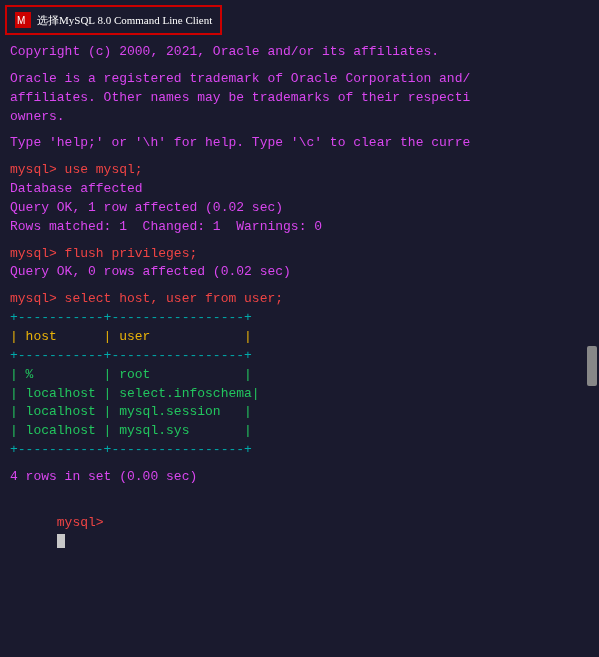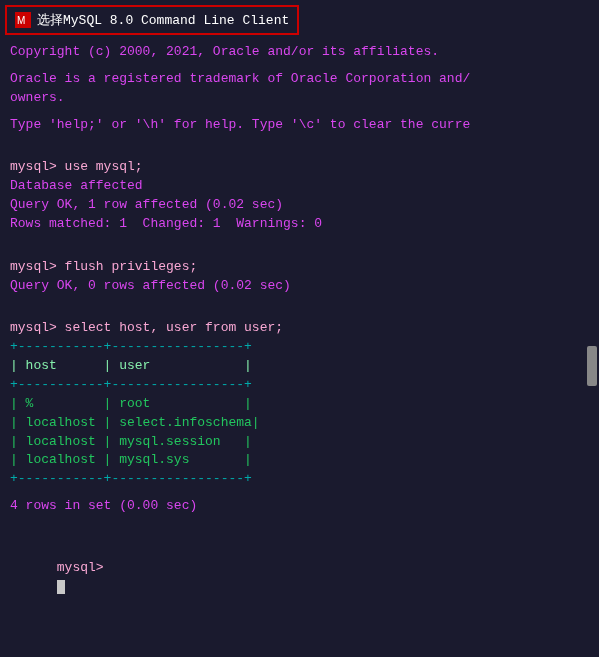--- a/index.html
+++ b/index.html
@@ -39,55 +39,54 @@
 
     .title-bar-icon {
       width: 16px;
       height: 16px;
       margin-right: 6px;
       flex-shrink: 0;
     }
 
     .title-bar-text {
       color: #ffffff;
-      font-size: 13px;
-      font-family: Liberation Mono, monospace;
+      font-size: 11px;
+      font-family: Liberation Serif, serif;
       white-space: nowrap;
     }
 
     .terminal-content {
       flex: 1;
       padding: 8px 10px;
       color: #c8c8c8;
       font-size: 13px;
       line-height: 1.45;
       position: relative;
       overflow: hidden;
     }
 
     .line {
       white-space: pre-wrap;
       word-break: break-all;
     }
 
     .prompt {
-      color: #f9a8d4;
-      margin-top: 16px;
+      color: #ef4444;
     }
 
     .output {
       color: #d946ef;
     }
 
     .table-border {
       color: #00aaaa;
     }
 
     .table-header {
-      color: #86efac;
+      color: #eab308;
     }
 
     .table-data {
       color: #22c55e;
     }
 
     .spacer {
       height: 8px;
     }
 
@@ -118,20 +117,21 @@
       <rect width="16" height="16" fill="#cc0000"></rect>
       <text x="2" y="12" fill="white" font-size="10" font-family="Arial">M</text>
     </svg>
     <span class="title-bar-text">选择MySQL 8.0 Command Line Client</span>
   </div>
 
   <div class="terminal-content">
     <div class="line output">Copyright (c) 2000, 2021, Oracle and/or its affiliates.</div>
     <div class="spacer"></div>
     <div class="line output">Oracle is a registered trademark of Oracle Corporation and/</div>
+    <div class="line output">affiliates. Other names may be trademarks of their respecti</div>
     <div class="line output">owners.</div>
     <div class="spacer"></div>
     <div class="line output">Type 'help;' or '\h' for help. Type '\c' to clear the curre</div>
     <div class="spacer"></div>
     <div class="line prompt">mysql&gt; use mysql;</div>
     <div class="line output">Database affected</div>
     <div class="line output">Query OK, 1 row affected (0.02 sec)</div>
     <div class="line output">Rows matched: 1  Changed: 1  Warnings: 0</div>
     <div class="spacer"></div>
     <div class="line prompt">mysql&gt; flush privileges;</div>

